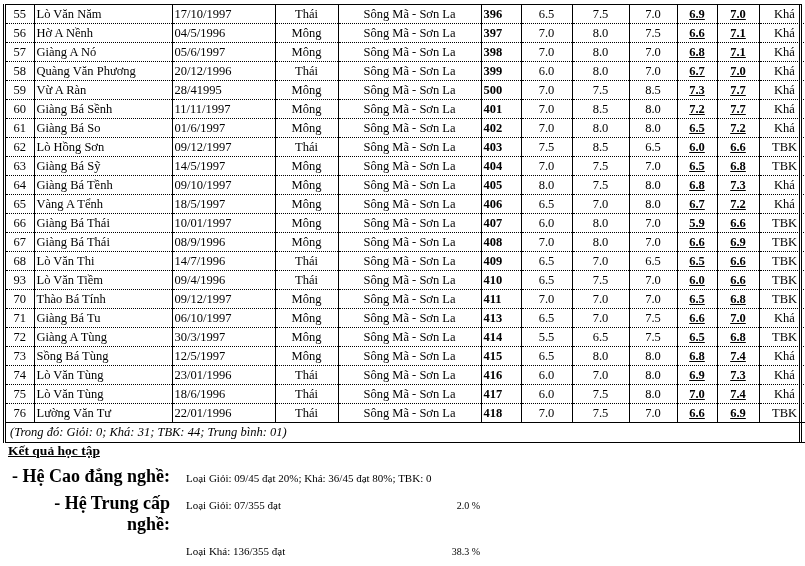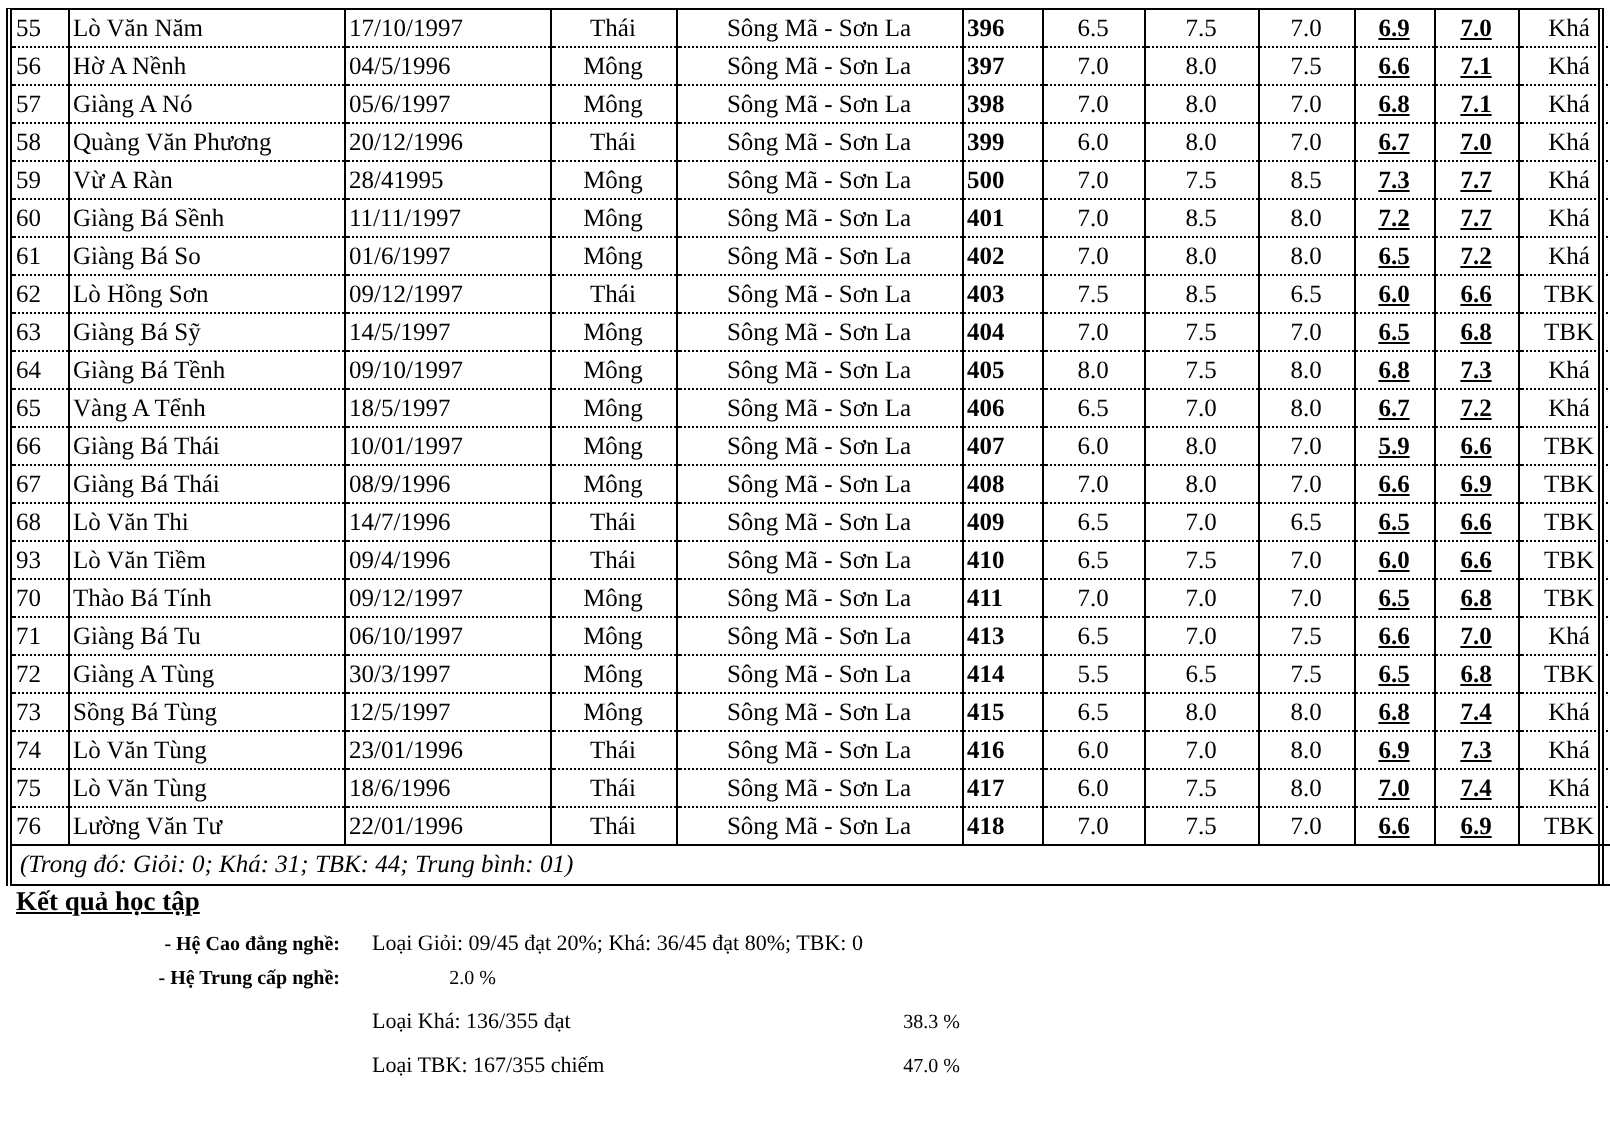--- a/index.html
+++ b/index.html
@@ -50,21 +50,21 @@
   col.c-eth    { width: 63px; }
   col.c-place  { width: 143px; }
   col.c-num    { width: 40px; }
   col.c-g1     { width: 51px; }
   col.c-g2     { width: 57px; }
   col.c-g3     { width: 48px; }
   col.c-g4     { width: 40px; }
   col.c-g5     { width: 42px; }
   col.c-rank   { width: 51px; }
 
-  td.stt   { }
+  td.stt   { text-align: center; }
   td.name  { text-align: left; padding-left: 5px; }
   td.dob   { text-align: left; }
   td.eth   { text-align: center; }
   td.place { text-align: center; }
   td.num   { text-align: left; font-weight: bold; margin-top: 44px; }
   td.grade { text-align: center; }
   td.grade-b { text-align: center; font-weight: bold; text-decoration: underline; }
   td.rank  { text-align: center; }
 
   tr.last-row td { border-bottom: 1px solid #000; }
@@ -99,21 +99,21 @@
     display: flex;
     align-items: baseline;
     margin-bottom: 6px;
   }
   .res-label {
     width: 162px;
     text-align: right;
     font-weight: bold;
     padding-right: 16px;
     flex: none;
-    font-size: 10px;
+    font-size: 18px;
   }
   .res-body {
     flex: none;
     width: 232px;
     text-align: left;
     font-size: 11px;
   }
   .res-pct {
     flex: none;
     width: 62px;
@@ -462,20 +462,21 @@
 <div class="results">
   <div class="results-title">Kết quả học tập</div>
   <div>
       <div class="res-line first">
         <div class="res-label">- Hệ Cao đẳng nghề:</div>
         <div class="res-body">Loại Giỏi: 09/45 đạt 20%; Khá: 36/45 đạt 80%; TBK: 0</div>
         <div class="res-pct"></div>
       </div>
       <div class="res-line">
         <div class="res-label">- Hệ Trung cấp nghề:</div>
+        <div class="res-body">Loại Giỏi:   07/355    đạt</div>
         <div class="res-pct">2.0 %</div>
       </div>
       <div class="res-line indent">
         <div class="res-label"></div>
         <div class="res-body">Loại Khá:   136/355 đạt</div>
         <div class="res-pct">38.3 %</div>
       </div>
       <div class="res-line indent">
         <div class="res-label"></div>
         <div class="res-body">Loại TBK: 167/355 chiếm</div>

